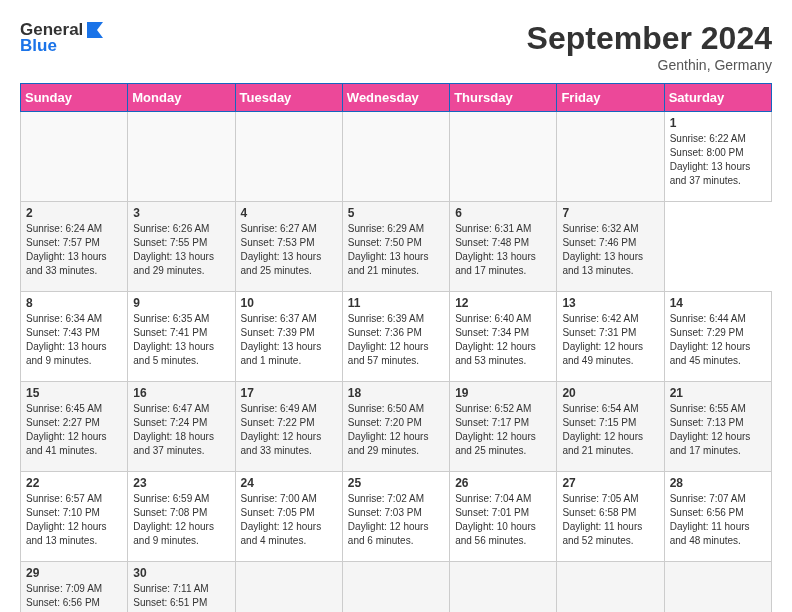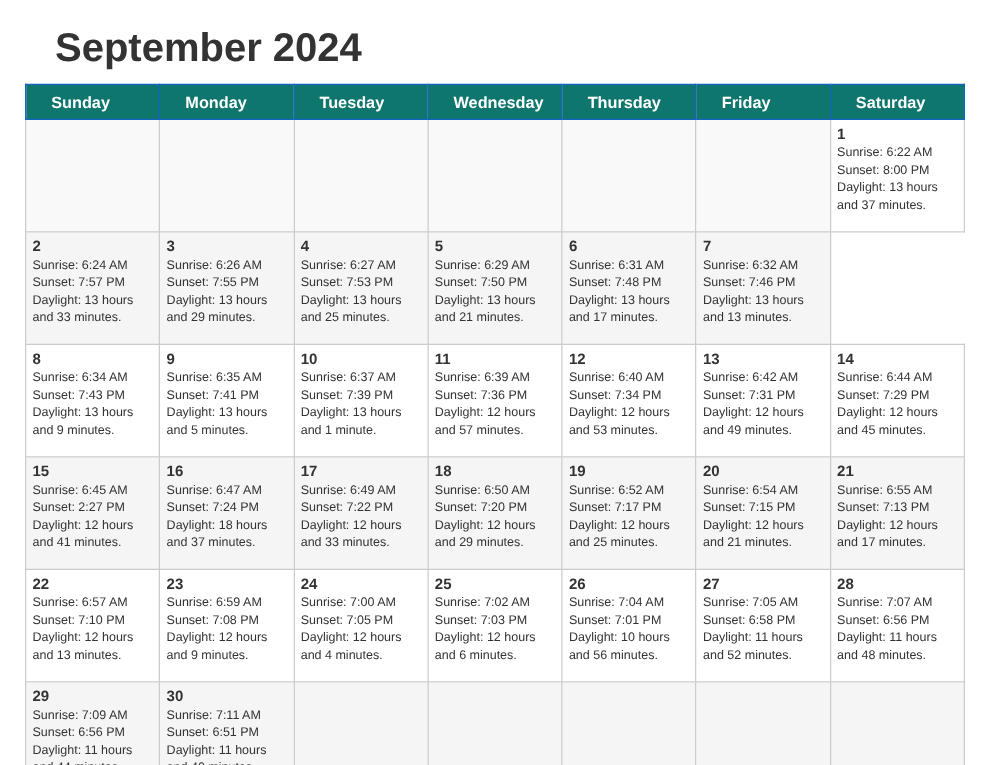--- a/index.html
+++ b/index.html
@@ -36,25 +36,25 @@
     .calendar-subtitle {
       font-size: 14px;
       color: #555;
     }
     table {
       width: 100%;
       border-collapse: collapse;
       table-layout: fixed;
     }
     thead tr th {
-      background: #0f766e;
+      background: #ec4899;
       color: #fff;
       font-size: 13px;
       font-weight: bold;
-      padding: 6px 20px;
+      padding: 6px 4px;
       text-align: left;
       border: 1px solid #1565c0;
     }
     tbody tr td {
       vertical-align: top;
       border: 1px solid #ccc;
       padding: 4px 5px;
       font-size: 10.5px;
       color: #333;
       height: 90px;
@@ -73,22 +73,34 @@
       font-size: 10px;
       line-height: 1.4;
       color: #333;
     }
     td.empty { background: #f9f9f9; }
   </style>
 </head>
 <body>
 
 <div class="header">
+  <div class="logo">
+    <div>
+      <div style="display:flex;align-items:center;">
+        <span class="logo-general" style="font-size:17px;font-weight:bold;color:#333;">General</span>
+        <svg class="logo-icon" viewBox="0 0 20 20" xmlns="http://www.w3.org/2000/svg">
+          <polygon points="2,2 18,2 12,10 18,18 2,18" fill="#1a73e8"></polygon>
+        </svg>
+      </div>
+      <span class="logo-blue" style="font-size:17px;font-weight:bold;color:#1a73e8;display:block;margin-top:-4px;">Blue</span>
+    </div>
+  </div>
   <div class="title-block">
     <div class="calendar-title">September 2024</div>
+    <div class="calendar-subtitle">Genthin, Germany</div>
   </div>
 </div>
 
 <table>
   <thead>
     <tr id="header-row">
         <th>Sunday</th>
         <th>Monday</th>
         <th>Tuesday</th>
         <th>Wednesday</th>

